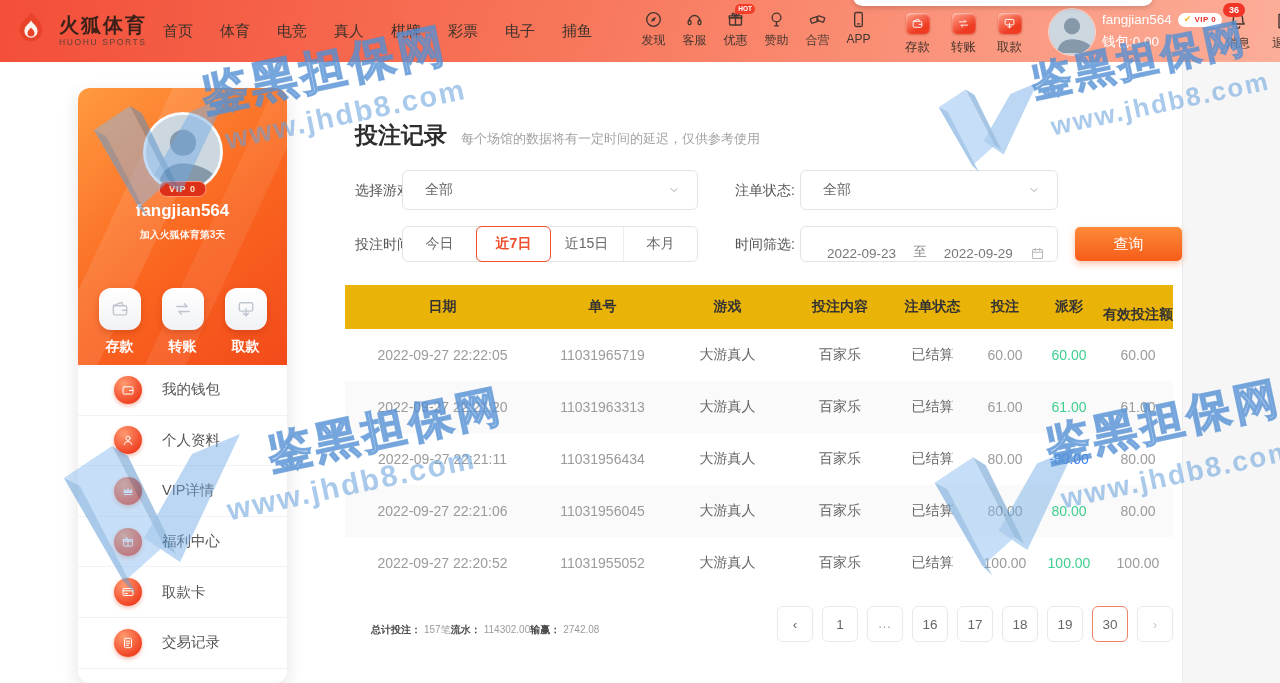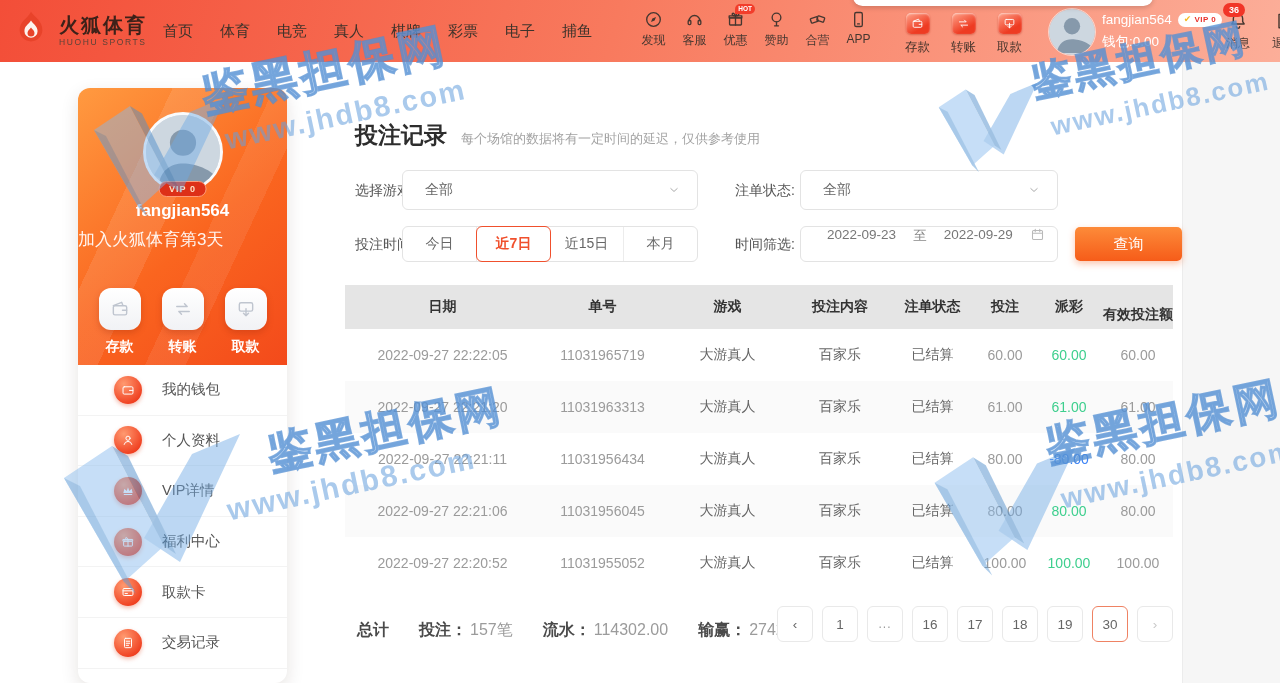--- a/index.html
+++ b/index.html
@@ -57,21 +57,21 @@
              border-radius:12px;box-shadow:0 6px 18px rgba(50,25,10,.12);overflow:hidden;}
   .side-hero{position:relative;height:277px;
              background:linear-gradient(115deg,transparent 28%,rgba(255,255,255,.10) 28%,rgba(255,255,255,.10) 44%,transparent 44%,transparent 58%,rgba(255,255,255,.08) 58%,rgba(255,255,255,.08) 70%,transparent 70%),
                         linear-gradient(140deg,#ff9a40 0%,#fa651f 55%,#f34a1b 100%);}
   .hero-avatar{position:absolute;left:50%;transform:translateX(-50%);top:24px;width:74px;height:74px;
                border-radius:50%;border:3px solid rgba(255,255,255,.9);overflow:hidden;background:#cdd7e0;}
   .hero-vip{position:absolute;top:93px;left:50%;transform:translateX(-50%);background:#dd3018;
             border:1px solid #ff9b78;color:#ffe2c4;font-size:9px;font-weight:bold;
             padding:2px 10px;border-radius:9px;letter-spacing:1px;white-space:nowrap;}
   .hero-name{position:absolute;top:113px;width:100%;text-align:center;color:#fff;font-size:17px;font-weight:bold;}
-  .hero-joined{position:absolute;top:140px;width:100%;text-align:left;color:rgba(255,255,255,.93);font-size:17px;}
+  .hero-joined{position:absolute;top:140px;width:100%;text-align:center;color:rgba(255,255,255,.93);font-size:10px;font-weight:bold;}
   .hero-wallet{position:absolute;top:163px;width:100%;display:flex;justify-content:center;align-items:center;gap:8px;
                color:#fff;font-size:15px;font-weight:bold;}
   .refresh-ic{width:15px;height:15px;color:#fff;opacity:.9;cursor:pointer;}
   .hero-actions{position:absolute;top:200px;left:0;width:100%;display:flex;justify-content:space-around;
                 padding:0 10px;box-sizing:border-box;}
   .sa-item{display:flex;flex-direction:column;align-items:center;gap:8px;cursor:pointer;}
   .sa-icon{width:42px;height:42px;border-radius:12px;background:linear-gradient(180deg,#ffffff,#f1f2f5);
            box-shadow:0 3px 6px rgba(150,40,10,.28);display:flex;align-items:center;justify-content:center;color:#bfc5cf;}
   .sa-icon svg{width:20px;height:20px;}
   .sa-label{color:#fff;font-size:14px;font-weight:bold;}
@@ -97,42 +97,42 @@
   .select .val{font-size:14px;color:#666;}
   .chev{width:14px;height:14px;color:#a9a9a9;}
   .seg-group{position:absolute;left:402px;top:226px;width:296px;height:36px;border:1px solid #e3e3e3;
              border-radius:6px;display:flex;background:#fff;box-sizing:border-box;}
   .seg{flex:1;display:flex;align-items:center;justify-content:center;font-size:14px;color:#666;
        border-right:1px solid #ececec;cursor:pointer;white-space:nowrap;}
   .seg:last-child{border-right:none;}
   .seg.selected{color:#f0502d;font-weight:bold;border:1px solid #f0502d !important;border-radius:6px;
                 margin:-1px;position:relative;z-index:2;background:#fff;}
   .date-box{position:absolute;left:800px;top:226px;width:258px;height:36px;border:1px solid #e3e3e3;
-            border-radius:6px;background:#fff;display:flex;align-items:flex-start;justify-content:space-between;
+            border-radius:6px;background:#fff;display:flex;align-items:flex-end;justify-content:space-between;
             box-sizing:border-box;padding:0 12px 0 26px;cursor:pointer;}
   .date-box .d{font-size:13.5px;color:#777;}
   .date-box .sep{font-size:13.5px;color:#888;}
   .cal-ic{width:15px;height:15px;color:#b9b9b9;}
   .search-btn{position:absolute;left:1075px;top:227px;width:107px;height:34px;border-radius:5px;
               background:linear-gradient(180deg,#fd8b39,#f65c19);color:#fff;font-size:15px;
               display:flex;align-items:center;justify-content:center;cursor:pointer;
               box-shadow:0 3px 7px rgba(246,92,25,.35);}
 
   
   .tbl{position:absolute;left:345px;top:285px;width:828px;}
-  .tbl-head{display:flex;height:44px;background:#e5e5e5;align-items:center;}
+  .tbl-head{display:flex;height:44px;background:#eab308;align-items:center;}
   .tbl-head .c{font-size:14px;font-weight:bold;color:#333;text-align:center;}
   .tbl-row{display:flex;height:52px;align-items:center;}
   .tbl-row:nth-child(even){background:#fafafa;}
   .cell{font-size:14px;text-align:center;}
   .g1{color:#9b9b9b;} .g2{color:#666;}
   .win{color:#3ecf8e;} .loss{color:#3b82f6;}
 
   
-  .summary{position:absolute;left:357px;top:612px;height:36px;display:flex;align-items:center;gap:30px;font-size:16px;}
+  .summary{position:absolute;left:371px;top:612px;height:36px;display:flex;align-items:center;gap:0;font-size:10px;}
   .sum-part{white-space:nowrap;}
   .sum-label{color:#4a4a4a;font-weight:bold;}
   .sum-value{color:#9b9b9b;margin-left:3px;}
   .pager{position:absolute;left:777px;top:606px;display:flex;gap:9px;}
   .pg{width:36px;height:36px;border:1px solid #e9e9e9;border-radius:6px;background:#fff;display:flex;
       align-items:center;justify-content:center;font-size:13.5px;color:#666;cursor:pointer;box-sizing:border-box;}
   .pg.active{border-color:#ef8263;}
   .pg.next{color:#c9c9c9;}
   .pg.ellipsis{font-size:12px;color:#999;letter-spacing:1px;}
 

